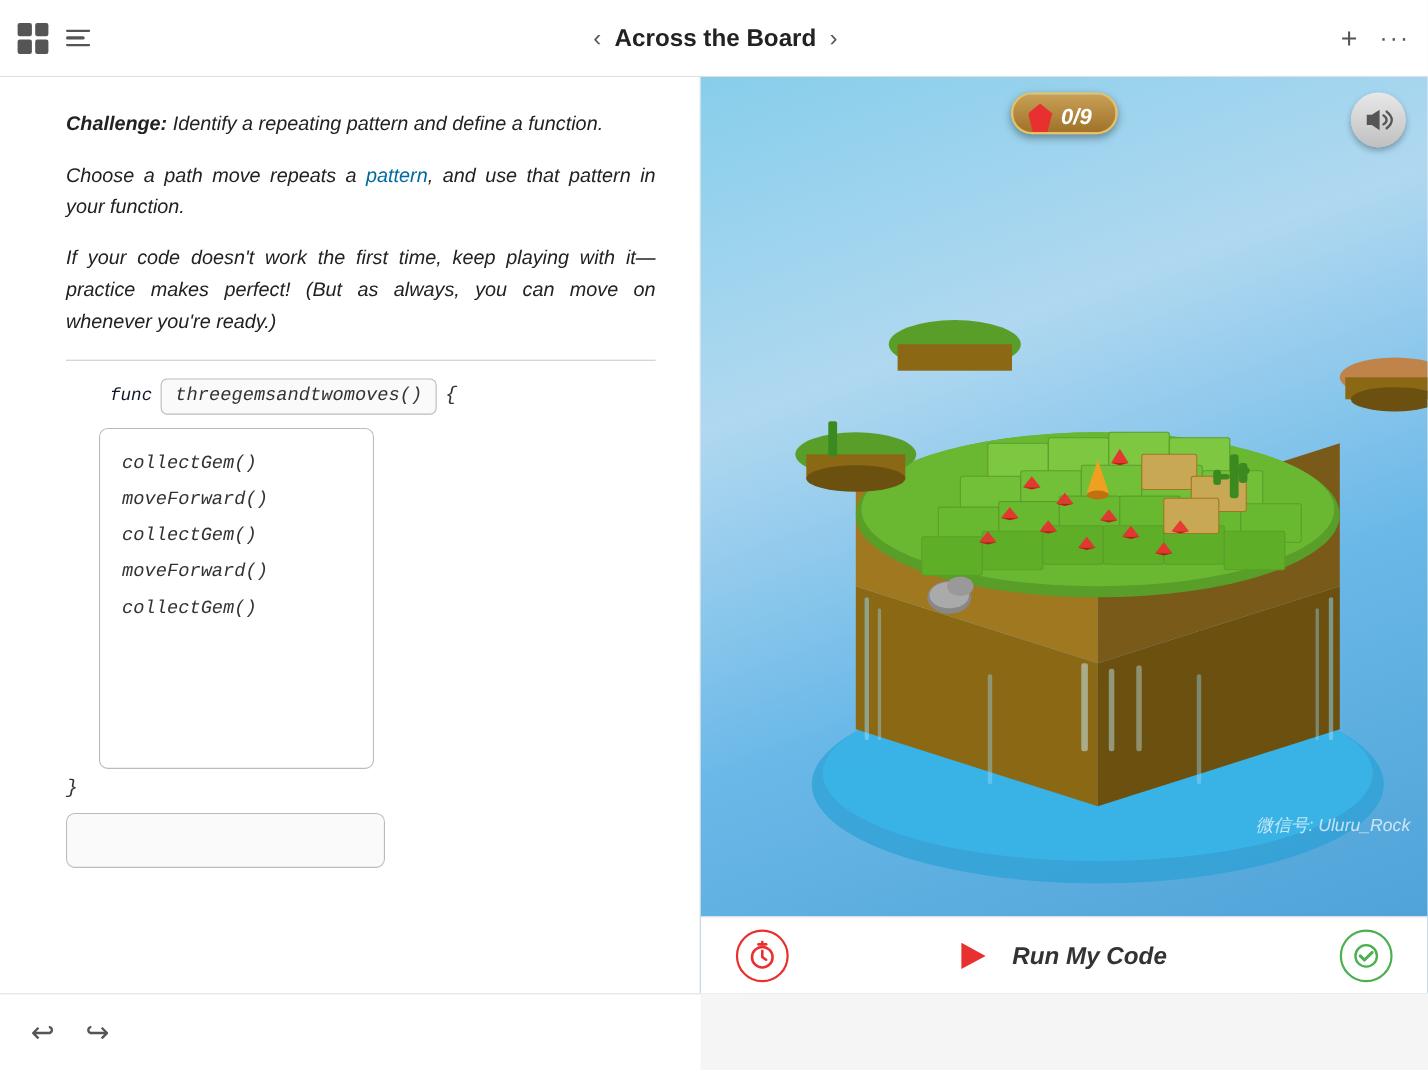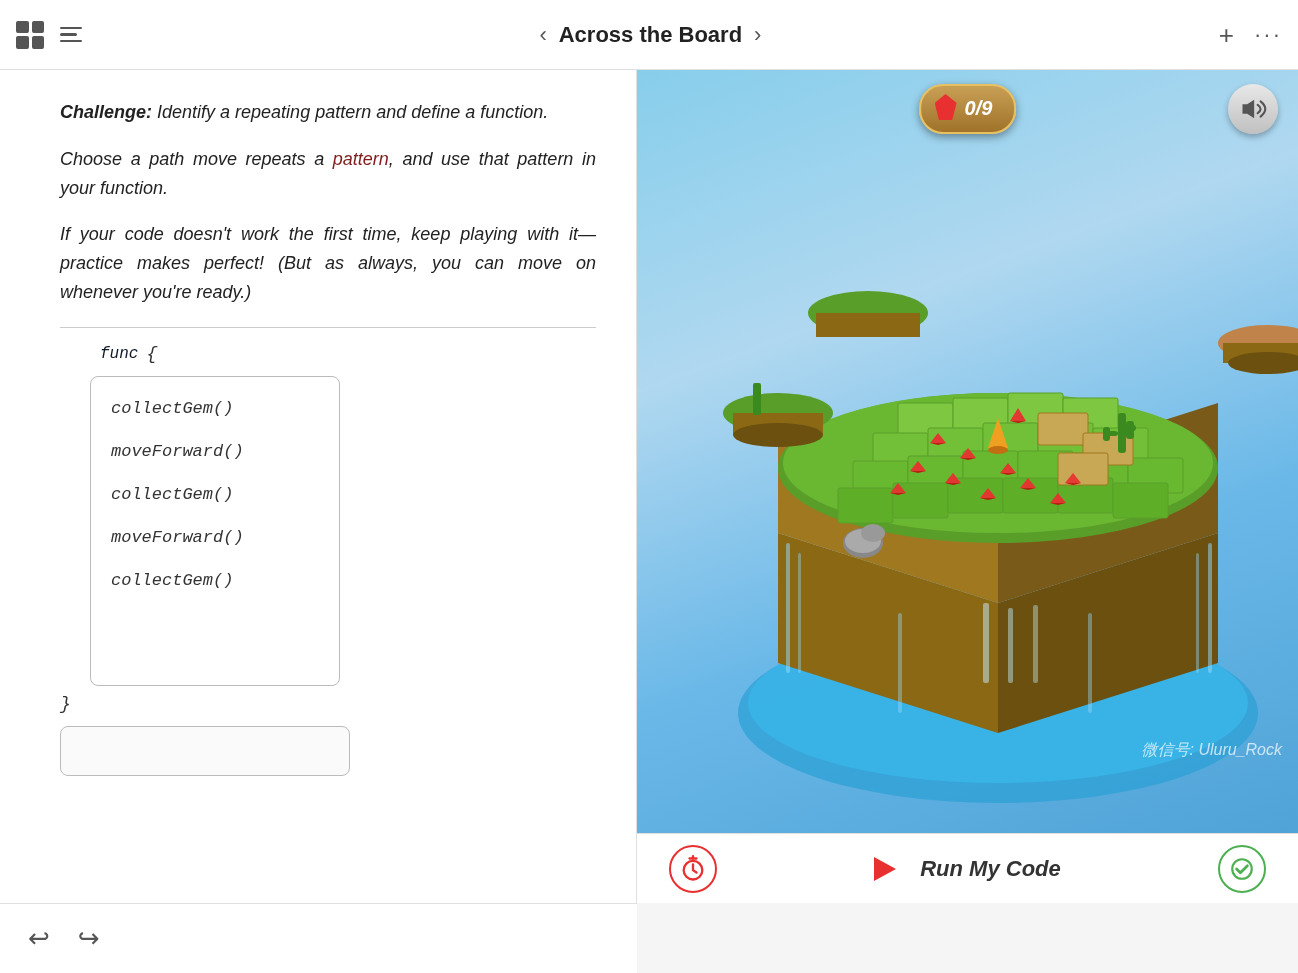--- a/index.html
+++ b/index.html
@@ -150,21 +150,21 @@
     }
     .code-block-container {
       border: 1px solid #bbb;
       border-radius: 8px;
       padding: 16px 20px;
       background: #fff;
       margin-left: 30px;
       margin-bottom: 8px;
       display: flex;
       flex-direction: column;
-      gap: 12px;
+      gap: 2px;
       min-height: 310px;
       width: 250px;
     }
     .code-line {
       font-family: 'Courier New', Courier, monospace;
       font-size: 17px;
       color: #333;
       padding: 6px 0;
     }
     .closing-brace {
@@ -216,23 +216,23 @@
     }
 
     
     .score-badge {
       position: absolute;
       top: 14px;
       left: 50%;
       transform: translateX(-50%);
       background: linear-gradient(to bottom, #c8a055, #a0722a);
       border-radius: 24px;
-      padding: 8px 22px 12px 14px;
-      display: flex;
-      align-items: flex-end;
+      padding: 8px 22px 0 14px;
+      display: flex;
+      align-items: center;
       gap: 8px;
       box-shadow: 0 3px 8px rgba(0,0,0,0.4);
       border: 2px solid #e8c060;
     }
     .gem-icon {
       width: 22px;
       height: 26px;
       background: #e83030;
       clip-path: polygon(50% 0%, 100% 35%, 80% 100%, 20% 100%, 0% 35%);
       position: relative;
@@ -389,26 +389,27 @@
 </div>
 
 <div class="main-content">
 
   <div class="left-panel">
     <p class="challenge-text">
       <strong>Challenge:</strong>
       <span>Identify a repeating pattern and define a function.</span>
     </p>
     <p class="challenge-text">
-      <span>Choose a path move repeats a </span><a style="color:#7f1d1d;text-decoration:none;">pattern</a><span>, and use that pattern in your function.</span>
+      <span>Choose a path move repeats a </span><a style="color:#0369a1;text-decoration:none;">pattern</a><span>, and use that pattern in your function.</span>
     </p>
     <p class="challenge-text">If your code doesn't work the first time, keep playing with it—practice makes perfect! (But as always, you can move on whenever you're ready.)</p>
     <hr class="divider">
     <div class="code-header">
       <span class="func-keyword">func</span>
+      <div class="func-name-box">threegemsandtwomoves()</div>
       <span class="func-brace">{</span>
     </div>
     <div class="code-block-container">
       <div class="code-line">collectGem()</div>
       <div class="code-line">moveForward()</div>
       <div class="code-line">collectGem()</div>
       <div class="code-line">moveForward()</div>
       <div class="code-line">collectGem()</div>
     </div>
     <div class="closing-brace">}</div>

